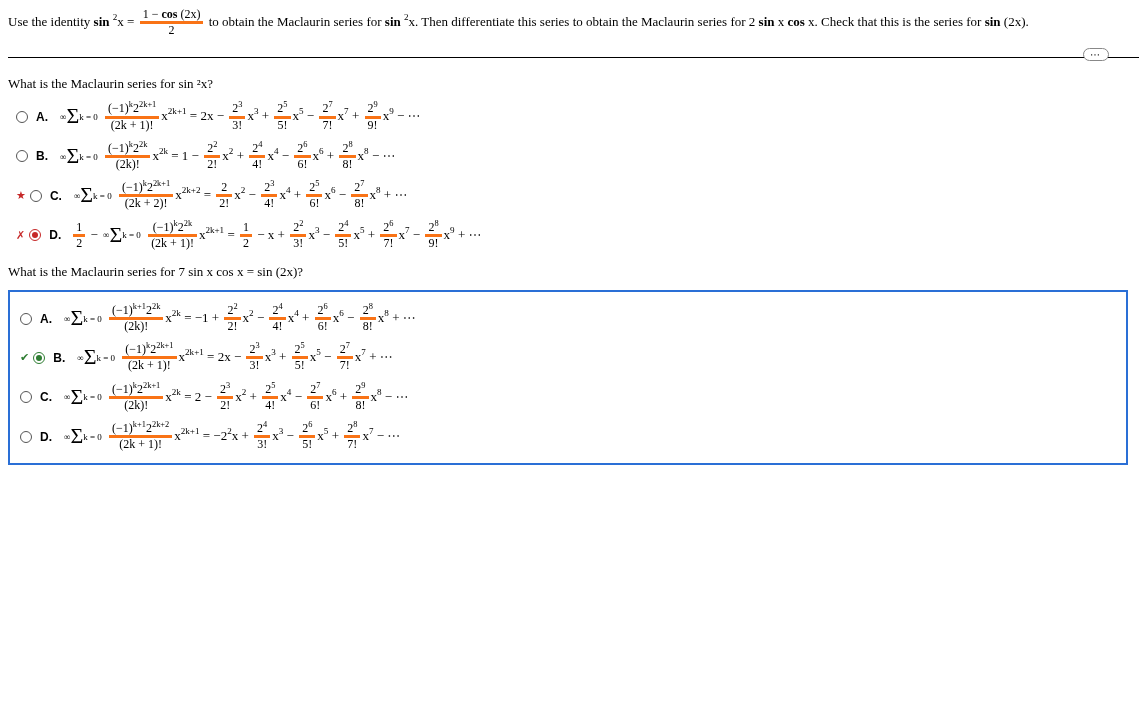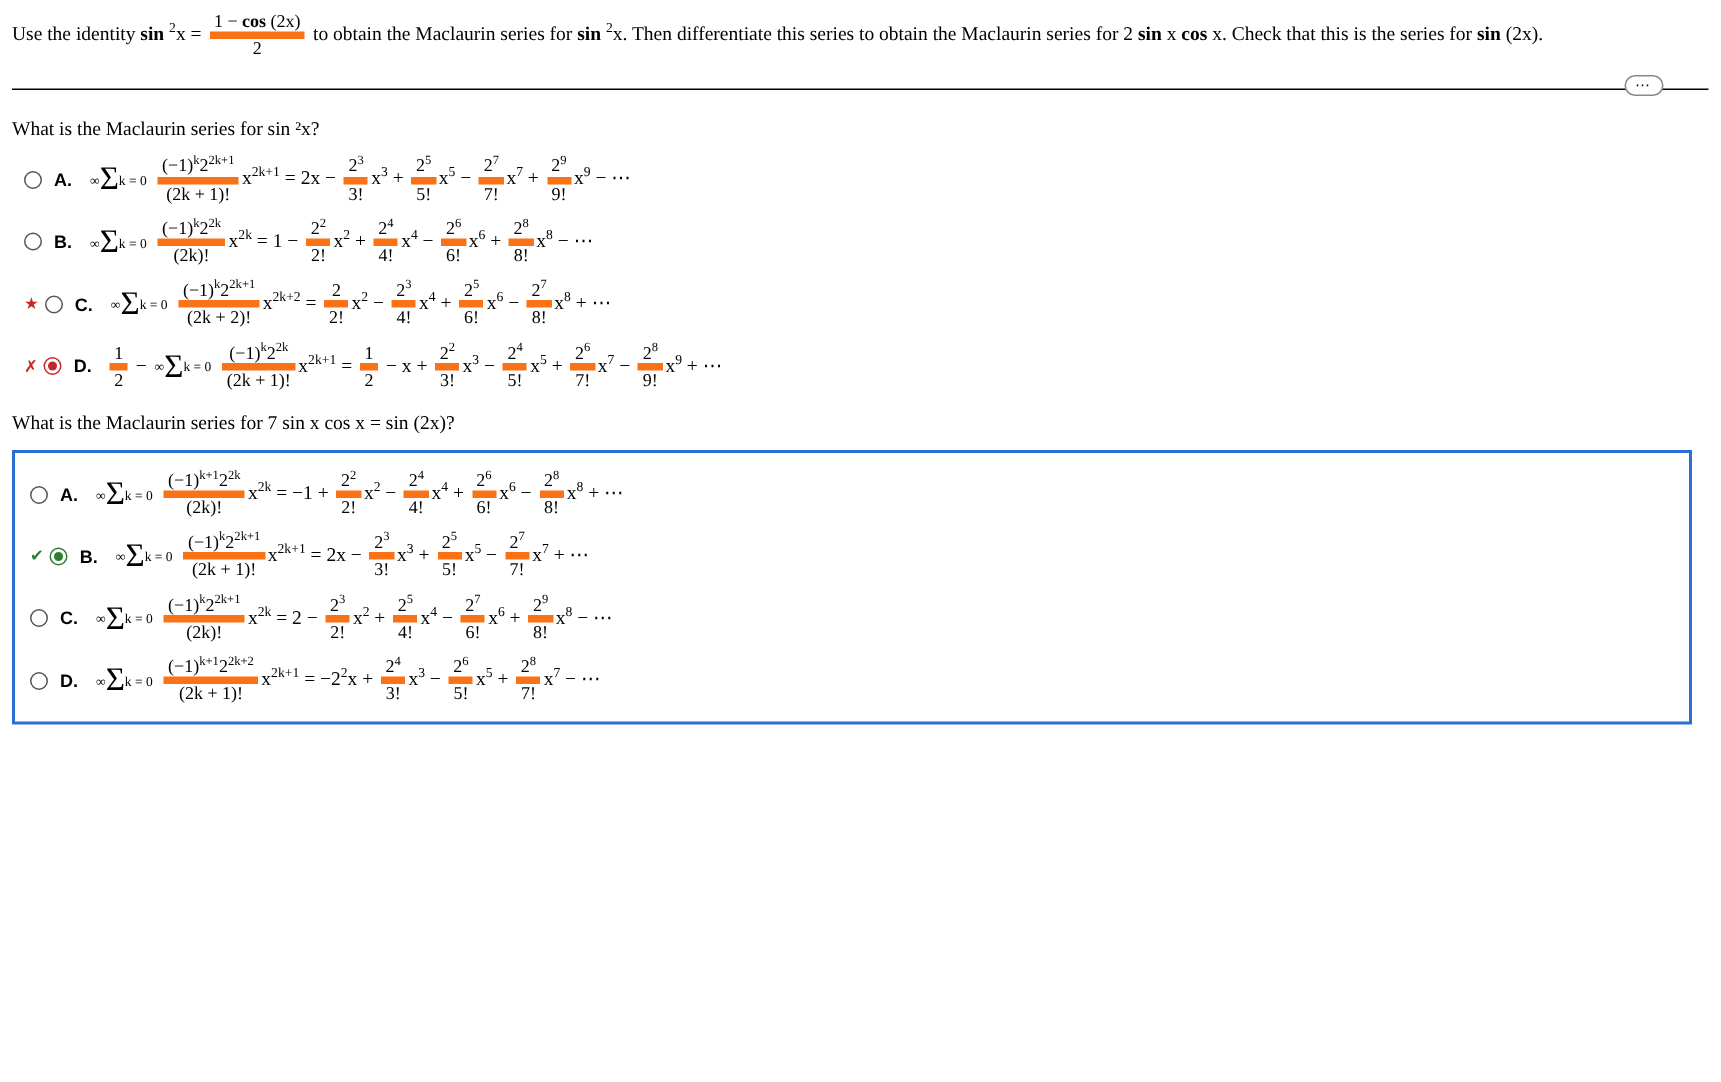--- a/index.html
+++ b/index.html
@@ -17,21 +17,21 @@
   .radio.wrong::after { content:""; position:absolute; width:6px;height:6px;background:#c62828;border-radius:50%;top:2px;left:2px;}
   .option-label { font-weight: bold; margin: 0 4px 0 2px;}
   .star { color:#c62828; font-size:11px; margin-right:-2px;}
   .x-mark { color:#c62828; font-size:11px; margin-right:-2px;}
   .check { color:#2e7d32; font-size:11px; margin-right:-2px;}
   .math { font-family: Liberation Serif, serif; font-size: 13px; white-space: nowrap; }
   .box-blue { border: 2px solid #2a6fd6; padding: 2px 4px 2px 2px; margin: 4px 0; width: fit-content; min-width: 1120px;}
   sup { font-size: 0.7em; vertical-align: super; line-height: 0; }
   
   .frac { display: inline-block; vertical-align: middle; text-align: center; margin: 0 2px; }
-  .frac .num { display: block; border-bottom: 5px solid #f97316; padding: 0 3px; line-height: 1.1; font-size: 12px;}
+  .frac .num { display: block; border-bottom: 3px solid #f97316; padding: 0 3px; line-height: 1.1; font-size: 12px;}
   .frac .den { display: block; padding: 0 3px; line-height: 1.1; font-size: 12px;}
   .bigop { font-size: 22px; vertical-align: middle; display: inline-block; line-height: 0.8; position:relative; top:-1px;}
   .sumblk { display: inline-block; text-align: left; vertical-align: middle; margin: 0 2px;}
   .sumblk .lim { font-size: 9px; line-height: 1; }
 </style>
 </head>
 <body>
 
 <div class="problem math">
   Use the identity <b>sin</b> <sup>2</sup>x =

